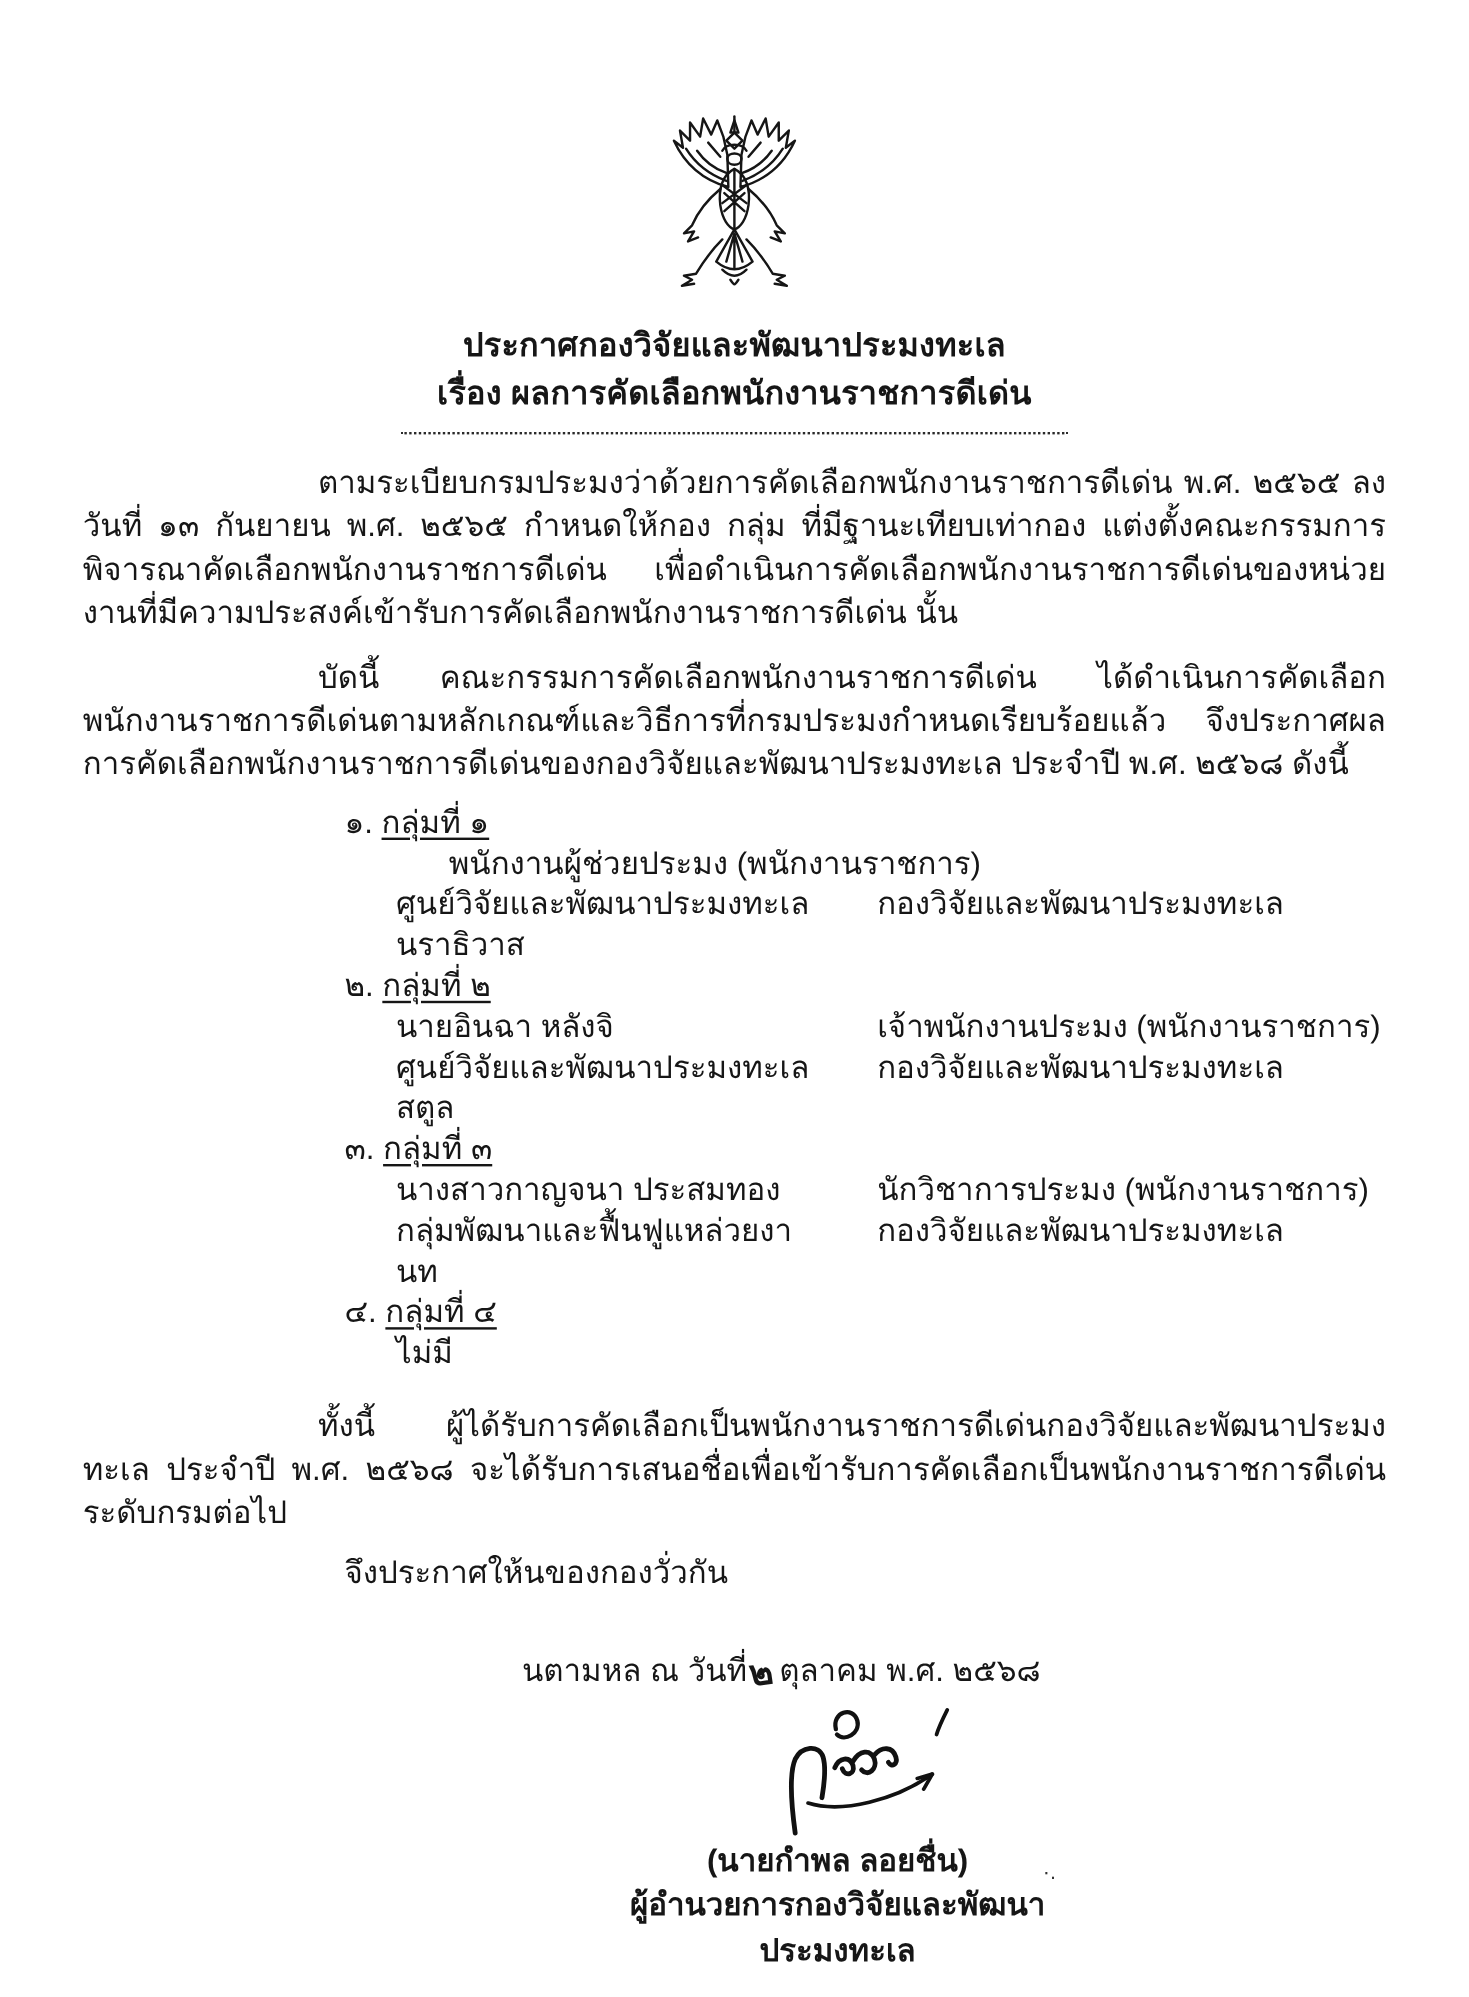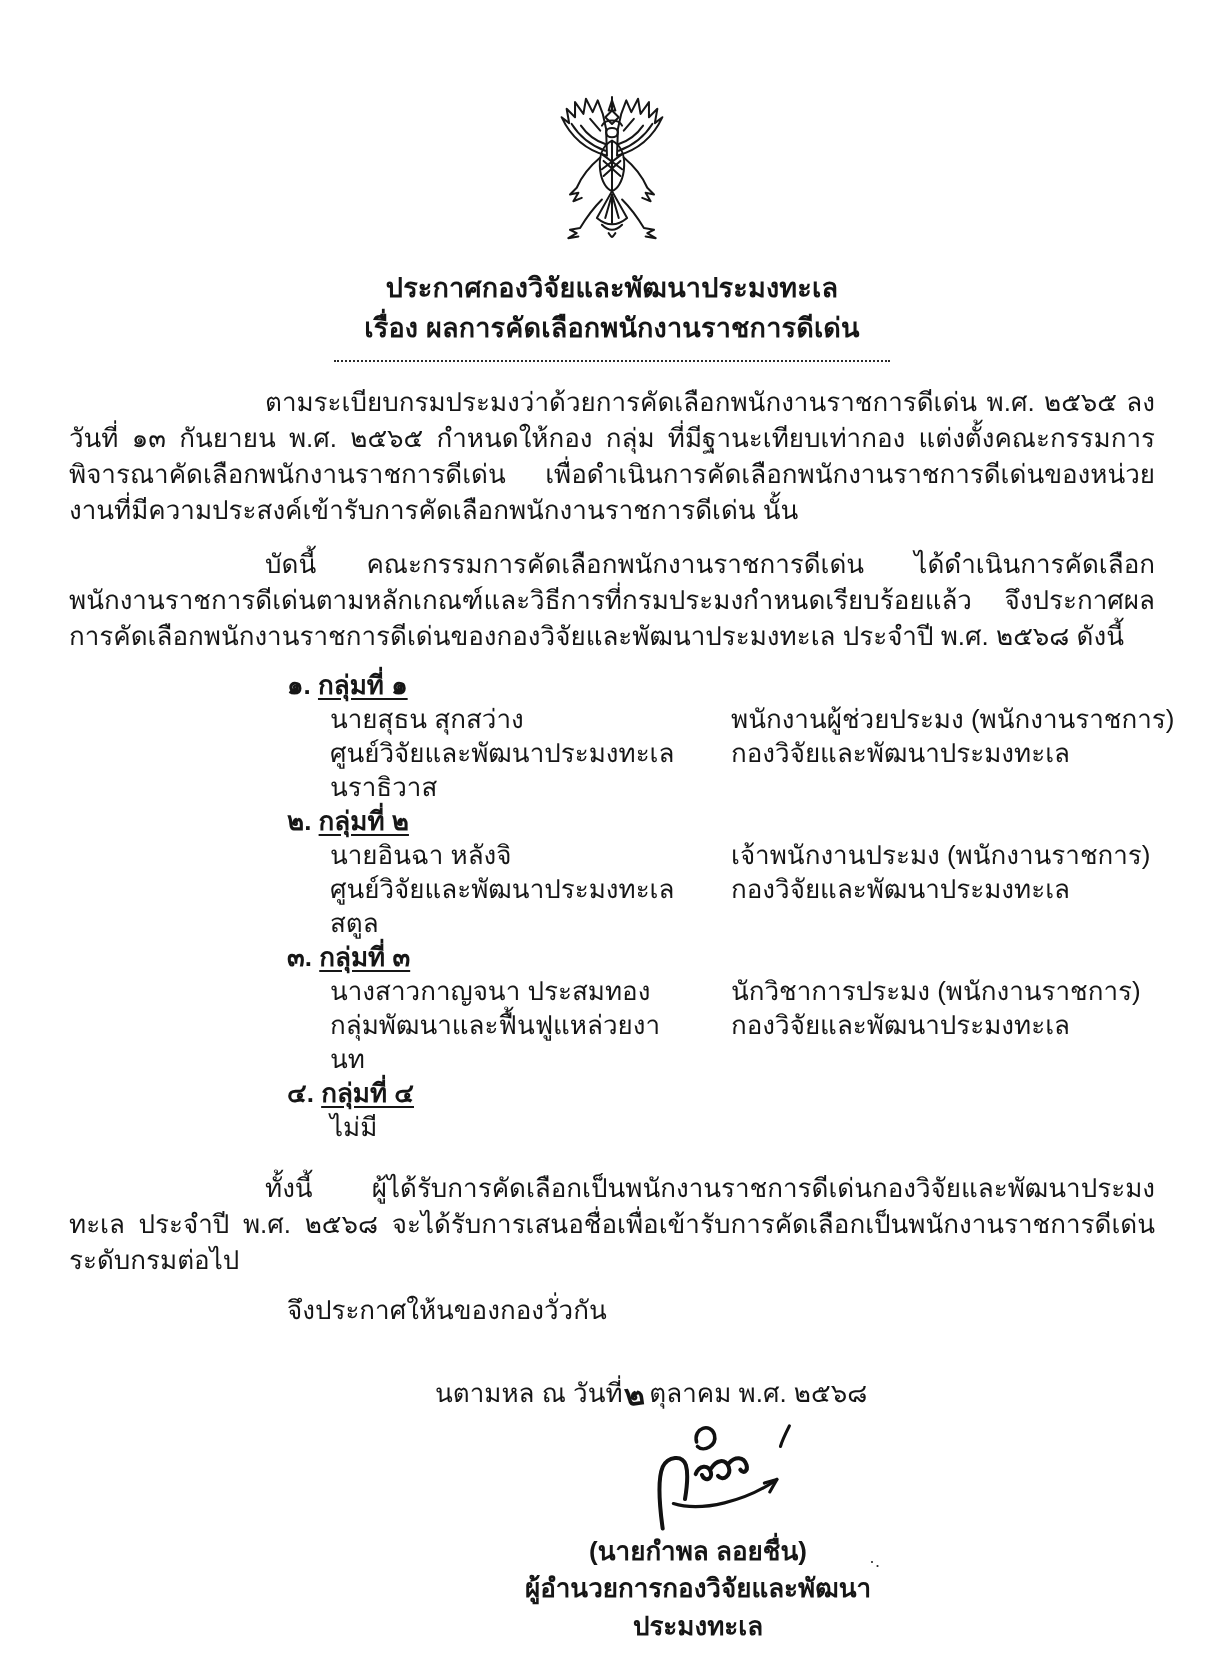--- a/index.html
+++ b/index.html
@@ -31,21 +31,21 @@
     margin:0 69px;
     font-size:26px;line-height:36px;
     text-align:justify;
   }
   .para.first{ margin-top:22px; }
   .para.indent{ text-indent:196px; }
   .para.second{ margin-top:18px; }
   .groups{ margin-top:14px; }
   .group-heading{
     margin-left:287px;
-    font-size:26px;line-height:34px;font-weight:700;
+    font-size:26px;line-height:34px;font-weight:400;
   }
   .group-heading .hu{ text-decoration:underline; text-underline-offset:4px; }
   .group-row{
     display:flex;
     margin-left:330px;
     font-size:26px;line-height:34px;
   }
   .group-col-left{ width:357px; flex:0 0 357px; }
   .group-col-right{ flex:1;margin-left:44px; }
   .group-none{
@@ -141,21 +141,20 @@
   <div class="para second indent">บัดนี้ คณะกรรมการคัดเลือกพนักงานราชการดีเด่น ได้ดำเนินการคัดเลือกพนักงานราชการดีเด่นตามหลักเกณฑ์และวิธีการที่กรมประมงกำหนดเรียบร้อยแล้ว จึงประกาศผลการคัดเลือกพนักงานราชการดีเด่นของกองวิจัยและพัฒนาประมงทะเล ประจำปี พ.ศ. ๒๕๖๘ ดังนี้</div>
 
   <div class="groups">
 
     <div class="group">
       <div class="group-heading">
         <span>๑.</span>
         <span class="hu">กลุ่มที่ ๑</span>
       </div>
       <div class="group-row">
-        <div class="group-col-left">นายสุธน สุกสว่าง</div>
         <div class="group-col-right">พนักงานผู้ช่วยประมง (พนักงานราชการ)</div>
       </div>
       <div class="group-row">
         <div class="group-col-left">ศูนย์วิจัยและพัฒนาประมงทะเลนราธิวาส</div>
         <div class="group-col-right">กองวิจัยและพัฒนาประมงทะเล</div>
       </div>
     </div>
 
     <div class="group">
       <div class="group-heading">

